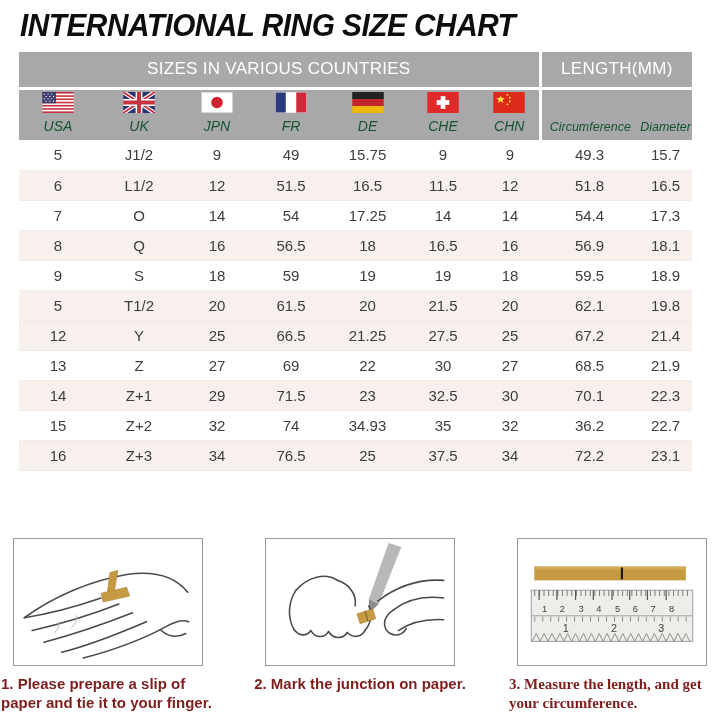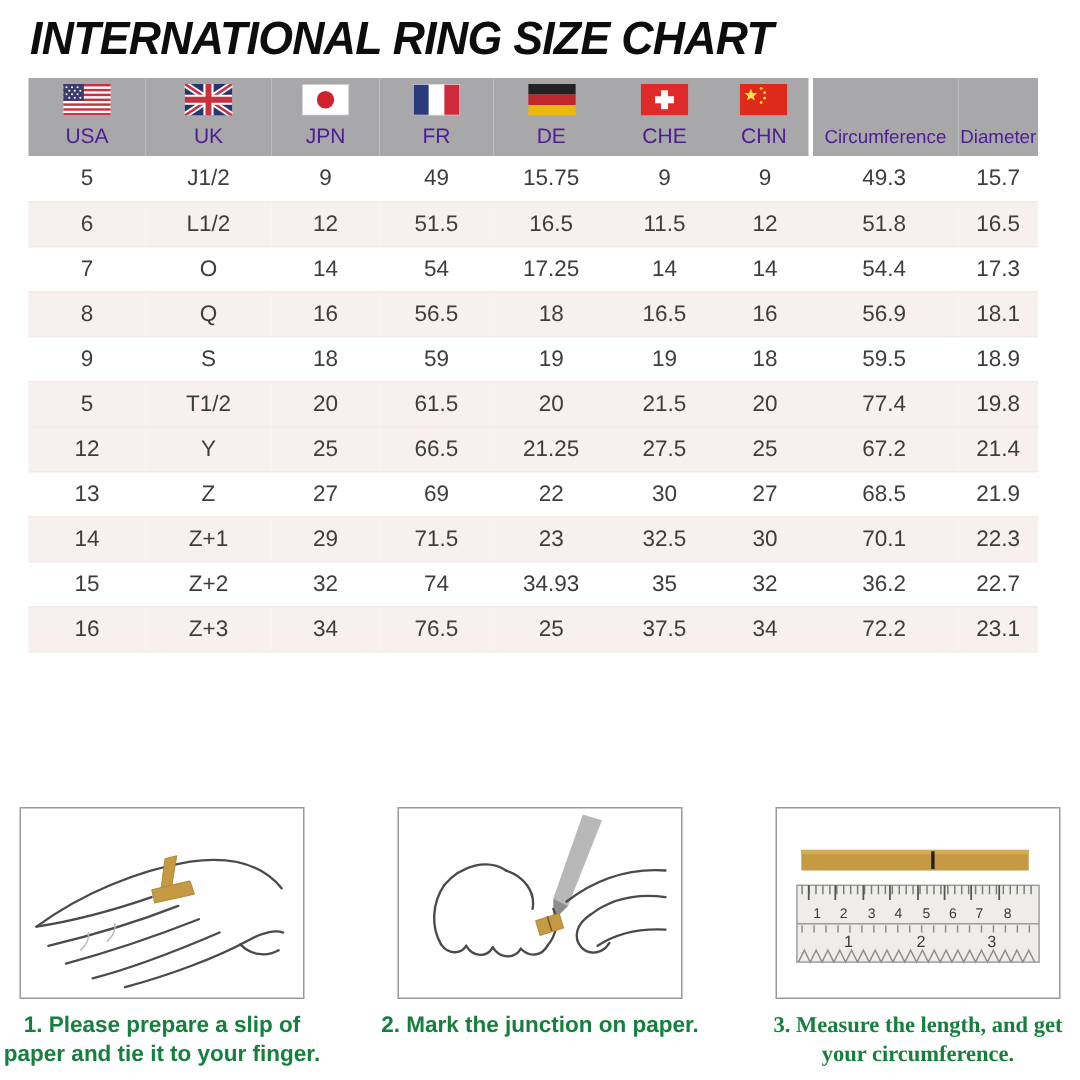--- a/index.html
+++ b/index.html
@@ -11,37 +11,37 @@
   .title { position:absolute; left:20px; top:8px; font-size:31px; font-weight:bold;
     font-style:italic; color:#0d0d0d; letter-spacing:-0.5px; transform:scaleX(.96);
     transform-origin:left center; white-space:nowrap; }
 
   
   table.ring { position:absolute; left:19px; top:52px; width:673px;
     border-collapse:collapse; table-layout:fixed; }
   table.ring th, table.ring td { text-align:center; font-weight:normal; }
   tr.group-row th { background:#a8a8ab; color:#ffffff; height:36px; font-size:17px;
     letter-spacing:.3px; border-bottom:3px solid #ffffff; }
-  tr.flag-row th { background:#a8a8ab; color:#4c1d95; height:52px; vertical-align:bottom;
-    padding-bottom:6px; font-size:14px; }
+  tr.flag-row th { background:#a8a8ab; color:#14532d; height:52px; vertical-align:bottom;
+    padding-bottom:6px; font-size:14px;font-style:italic; }
   .sep { border-left:3px solid #ffffff; }
   .flag-cell .flag { display:block; margin:0 auto 5px auto; width:32px; height:21px; }
   .len-sub { font-size:12.5px !important; white-space:nowrap; overflow:visible; }
   table.ring td { height:30px; font-size:15px; color:#3d3d3d;
     border-bottom:1px solid #f2eae7; }
   tr.alt td { background:#f7f0ed; }
 
   
   .steps { position:absolute; left:0; top:538px; width:720px; display:flex;
     justify-content:center; gap:38px; }
   .step { width:214px; display:flex; flex-direction:column; align-items:center; }
   .panel { width:190px; height:128px; background:#ffffff; border:1px solid #9a9a9a; }
   .panel svg { display:block; width:188px; height:126px; }
-  .caption { margin-top:9px; font-size:15px; font-weight:bold; color:#15803d;
-    text-align:center; line-height:1.25; max-width:238px; }
+  .caption { margin-top:9px; font-size:15px; font-weight:bold; color:#7f1d1d;
+    line-height:1.25; max-width:238px; }
   .step:nth-child(3) .caption { max-width:206px;font-family:Liberation Serif, serif; }
 
   svg text { font-family:"Liberation Sans", sans-serif; }
 </style>
 </head>
 <body>
 
 <div class="page">
 
   <div class="title">INTERNATIONAL RING SIZE CHART</div>
@@ -52,20 +52,24 @@
         <col style="width:84px">
         <col style="width:72px">
       <col style="width:76px">
         <col style="width:77px">
         <col style="width:74px">
       <col style="width:60px">
         <col style="width:99px">
         <col style="width:53px">
     </colgroup>
     <thead>
+      <tr class="group-row">
+        <th colspan="7">SIZES IN VARIOUS COUNTRIES</th>
+        <th colspan="2" class="sep">LENGTH(MM)</th>
+      </tr>
       <tr class="flag-row">
         <th class="flag-cell">
           <svg class="flag" viewBox="0 0 60 40">
             <rect width="60" height="40" fill="#ffffff"></rect>
             <g fill="#c8313e">
               <rect y="0" width="60" height="3.1"></rect>
                 <rect y="6.2" width="60" height="3.1"></rect>
               <rect y="12.3" width="60" height="3.1"></rect>
                 <rect y="18.5" width="60" height="3.1"></rect>
               <rect y="24.6" width="60" height="3.1"></rect>
@@ -206,21 +210,21 @@
           <td>18.9</td>
         </tr>
         <tr class="alt">
           <td>5</td>
           <td>T1/2</td>
           <td>20</td>
           <td>61.5</td>
           <td>20</td>
           <td>21.5</td>
           <td>20</td>
-          <td>77.4</td>
+          <td>62.1</td>
           <td>19.8</td>
         </tr>
         <tr class="alt">
           <td>12</td>
           <td>Y</td>
           <td>25</td>
           <td>66.5</td>
           <td>21.25</td>
           <td>27.5</td>
           <td>25</td>

